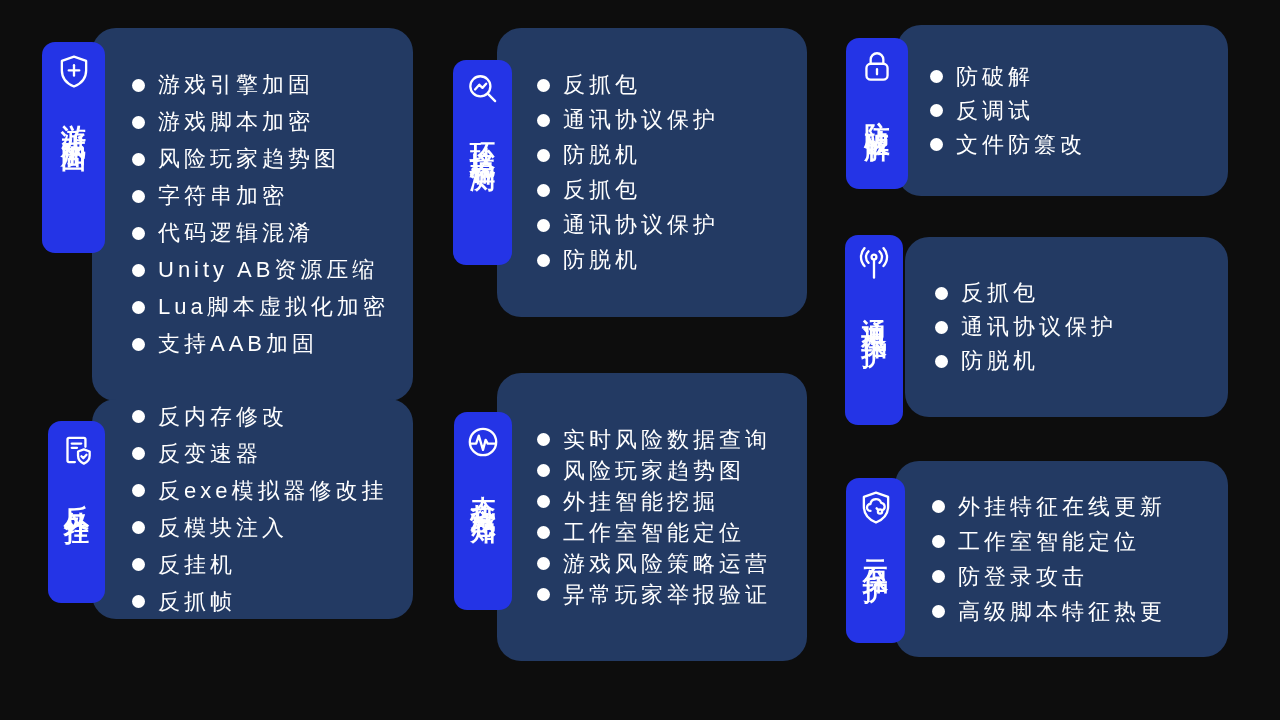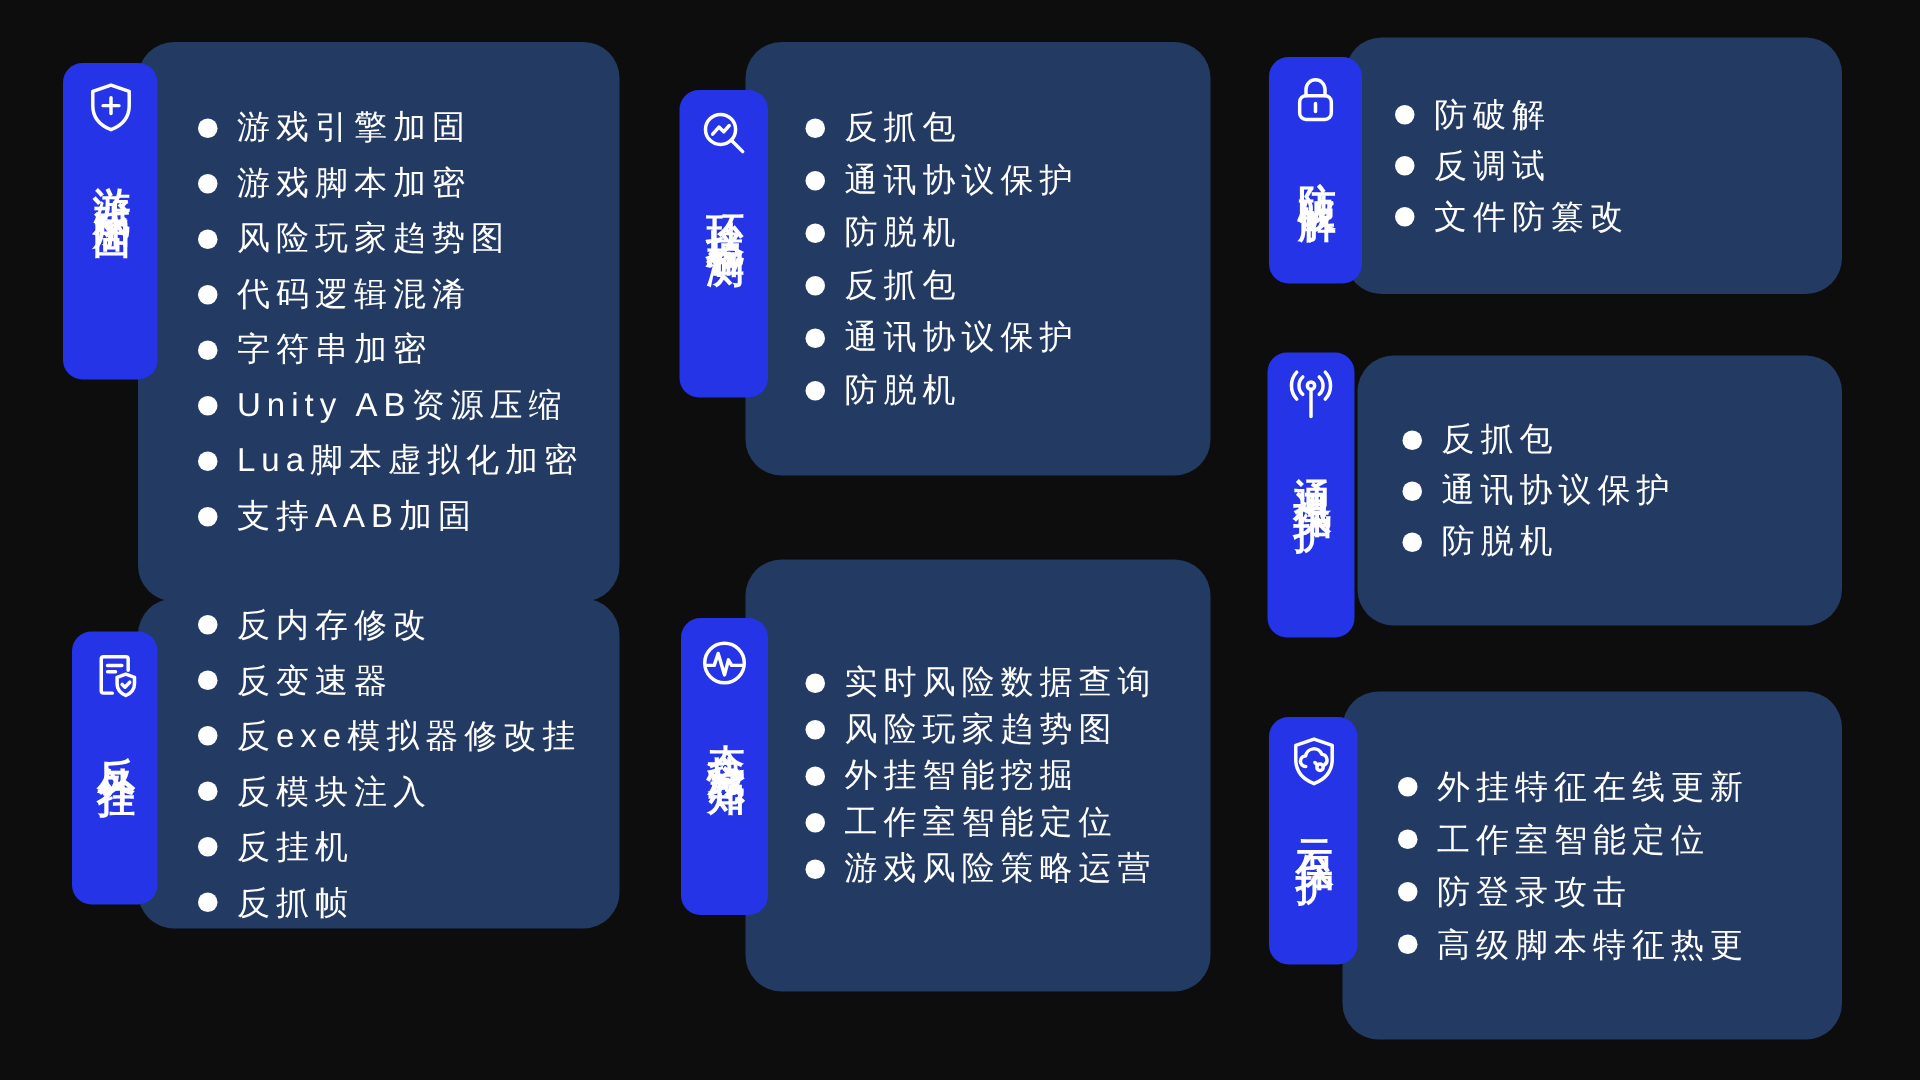--- a/index.html
+++ b/index.html
@@ -52,21 +52,21 @@
   .t4{left:845px;top:235px;width:58px;height:190px;}
   .p4{left:905px;top:237px;width:323px;height:180px;padding-left:30px;}
   .p4 .items{gap:8px;}
   .t5{left:48px;top:421px;width:57px;height:182px;}
   .p5{left:92px;top:399px;width:321px;height:220px;padding-left:40px;}
   .p5 .items{gap:11px;}
   .t6{left:454px;top:412px;width:58px;height:198px;}
   .p6{left:497px;top:373px;width:310px;height:288px;padding-left:40px;}
   .p6 .items{gap:5px;}
   .t7{left:846px;top:478px;width:59px;height:165px;}
-  .p7{left:895px;top:461px;width:333px;height:232px;padding-left:37px;}
+  .p7{left:895px;top:461px;width:333px;height:196px;padding-left:37px;}
   .p7 .items{gap:9px;}
 </style>
 </head>
 <body>
 
 <section>
   <div class="tab t1">
     <svg class="glyph" viewBox="0 0 36 36" fill="none" stroke="#fff" stroke-width="2.2" stroke-linecap="round" stroke-linejoin="round">
       <path d="M18 3.5 L29.5 7.5 V16.5 c0 7.8 -4.6 12.4 -11.5 15.2 C11.1 28.9 6.5 24.3 6.5 16.5 V7.5 Z"></path>
       <line x1="18" y1="11.5" x2="18" y2="21.5"></line>
@@ -83,25 +83,25 @@
       <li class="item">
           <span class="bullet"></span>
           <span class="item-text">游戏脚本加密</span>
         </li>
       <li class="item">
           <span class="bullet"></span>
           <span class="item-text">风险玩家趋势图</span>
         </li>
       <li class="item">
           <span class="bullet"></span>
+          <span class="item-text">字符串加密</span>
+        </li>
+      <li class="item">
+          <span class="bullet"></span>
           <span class="item-text">代码逻辑混淆</span>
-        </li>
-      <li class="item">
-          <span class="bullet"></span>
-          <span class="item-text">字符串加密</span>
         </li>
       <li class="item">
           <span class="bullet"></span>
           <span class="item-text">Unity AB资源压缩</span>
         </li>
       <li class="item">
           <span class="bullet"></span>
           <span class="item-text">Lua脚本虚拟化加密</span>
         </li>
       <li class="item">
@@ -272,20 +272,24 @@
           <span class="item-text">外挂智能挖掘</span>
         </li>
       <li class="item">
           <span class="bullet"></span>
           <span class="item-text">工作室智能定位</span>
         </li>
       <li class="item">
           <span class="bullet"></span>
           <span class="item-text">游戏风险策略运营</span>
         </li>
+      <li class="item">
+          <span class="bullet"></span>
+          <span class="item-text">异常玩家举报验证</span>
+        </li>
     </ul>
   </div>
 </section>
 
 <section>
   <div class="tab t7">
     <svg class="glyph" viewBox="0 0 36 36" fill="none" stroke="#fff" stroke-width="2.2" stroke-linecap="round" stroke-linejoin="round">
       <path d="M18 3.5 L29.5 7.5 V16.5 c0 7.8 -4.6 12.4 -11.5 15.2 C11.1 28.9 6.5 24.3 6.5 16.5 V7.5 Z"></path>
       <path d="M12.8 20.8 a3.3 3.3 0 0 1 -0.1 -6.6 a5.3 5.3 0 0 1 10.2 -1.1 a3.7 3.7 0 0 1 1 7.1"></path>
       <circle cx="21.8" cy="21.3" r="2"></circle>

